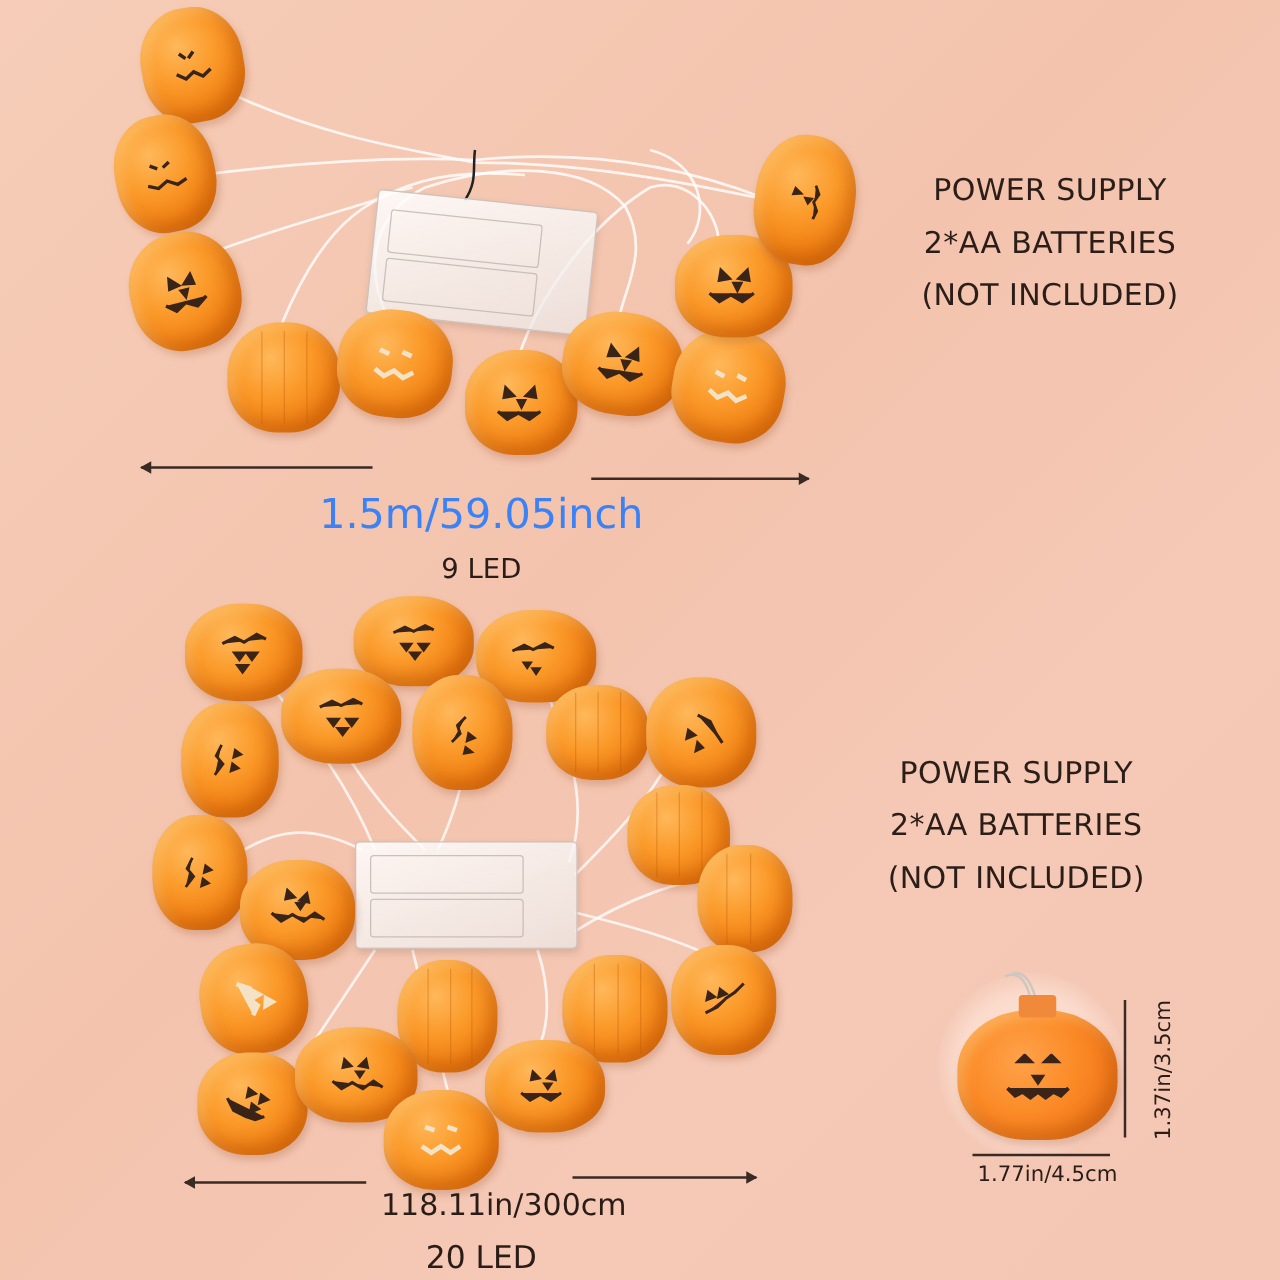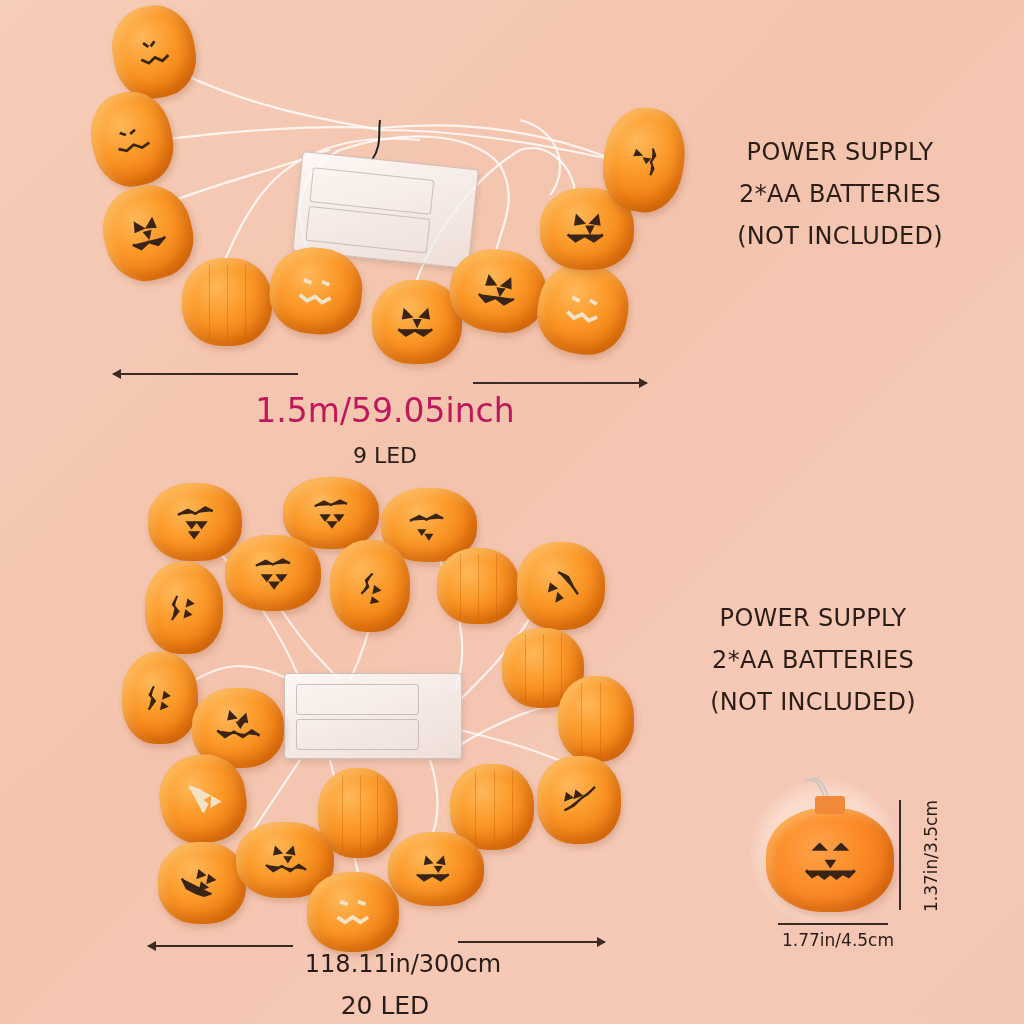--- a/index.html
+++ b/index.html
@@ -4,21 +4,21 @@
 <style>
   html, body { margin: 0; padding: 0; }
   body {
     width: 1024px; height: 1024px; overflow: hidden; position: relative;
     background: linear-gradient(135deg, #f6cdb8 0%, #f3c3ad 45%, #f5c9b6 70%, #f4c6b4 100%);
     font-family: "DejaVu Sans", sans-serif;
     color: #2a1c17;
   }
   .abs { position: absolute; }
   .label-block { text-align: center; font-size: 24px; line-height: 42px; letter-spacing: 0.3px; color: #2b1d18; }
-  .dim-big { font-size: 33px; color: #be185d; }
+  .dim-big { font-size: 33px; color: #3b82f6; }
   .dim-mid { font-size: 22px; color: #2a1c17; }
   .dim-sm { font-size: 17px; color: #2a1c17; }
   .arrow-line { position: absolute; height: 1.5px; background: #3a2a24; }
   .arrow-left::before {
     content: ""; position: absolute; left: -1px; top: -4px;
     border-right: 9px solid #3a2a24; border-top: 5px solid transparent; border-bottom: 5px solid transparent;
   }
   .arrow-right::after {
     content: ""; position: absolute; right: -1px; top: -4px;
     border-left: 9px solid #3a2a24; border-top: 5px solid transparent; border-bottom: 5px solid transparent;

